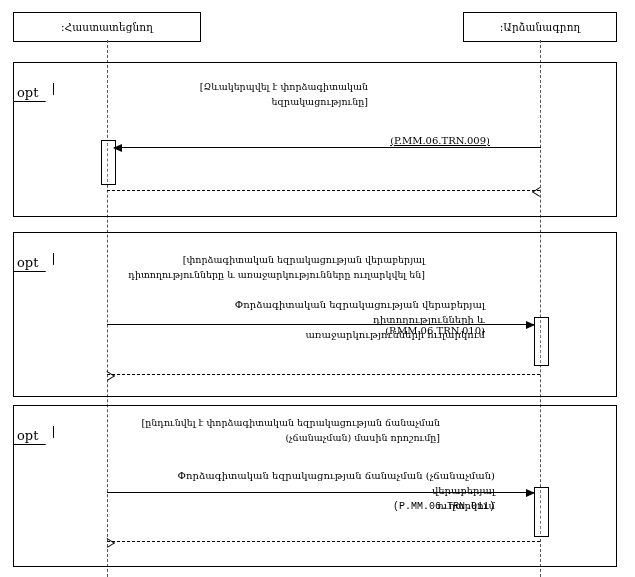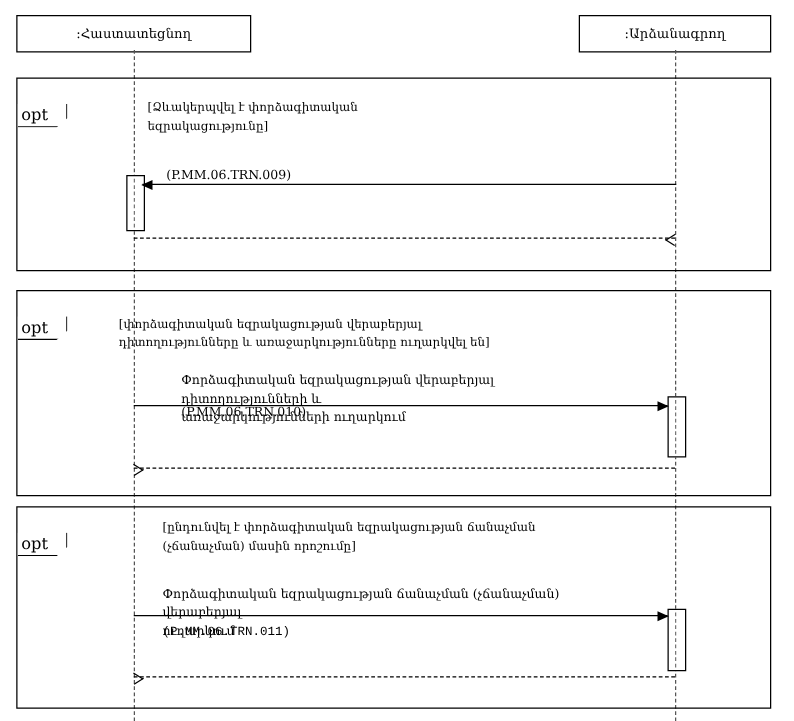--- a/index.html
+++ b/index.html
@@ -35,21 +35,21 @@
     font-size:13px;font-family:"DejaVu Serif","Liberation Serif",serif;
     display:flex;align-items:center;padding-left:3px;box-sizing:border-box;
     background:#fff;
     
     clip-path:polygon(0 0,100% 0,100% 60%,78% 100%,0 100%);
     margin-top:20px;
   }
 
   
   .guard,.msg{
-    position:absolute;text-align:left;line-height:15px;
+    position:absolute;text-align:right;line-height:15px;
     font-size:9.5px;white-space:pre-line;
   }
   .msg{font-size:10px;}
 
   
   .activation{
     position:absolute;width:13px;border:1px solid #000;background:#fff;
   }
   .activation::after{
     content:"";position:absolute;left:5px;top:2px;bottom:2px;width:0;
@@ -101,21 +101,21 @@
 
   <div class="lifeline ll-left"></div>
   <div class="lifeline ll-right"></div>
 
   <div class="frag" style="left:13px;top:62px;width:602px;height:153px;">
     <div class="frag-label">opt</div>
   </div>
 
   <div class="guard" style="left:118px;top:79px;width:250px;">[Ձևակերպվել է փորձագիտական եզրակացությունը]</div>
 
-  <div class="msg" style="left:133px;top:133px;width:345px;">(P.MM.06.TRN.009)</div>
+  <div class="msg" style="left:145px;top:133px;width:345px;text-decoration:underline;">(P.MM.06.TRN.009)</div>
 
   <div class="activation" style="left:101px;top:140px;height:43px;"></div>
 
   <div class="arrow solid" style="left:114px;top:147px;width:426px;">
     <span class="head-filled-left"></span>
   </div>
   <div class="stub" style="left:540px;top:147px;width:1px;height:0;"></div>
 
   <div class="arrow dashed" style="left:107px;top:190px;width:433px;">
     <span class="head-open-right"></span>

